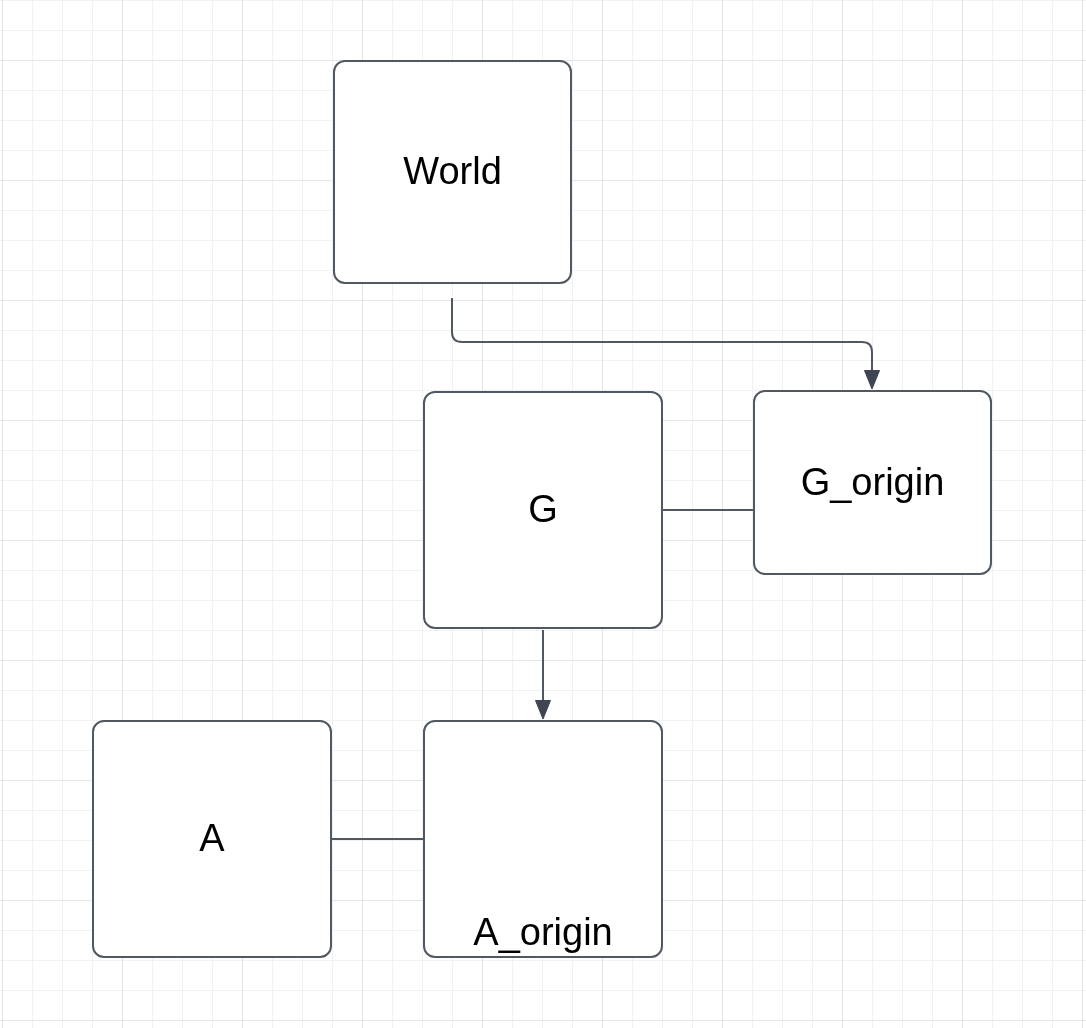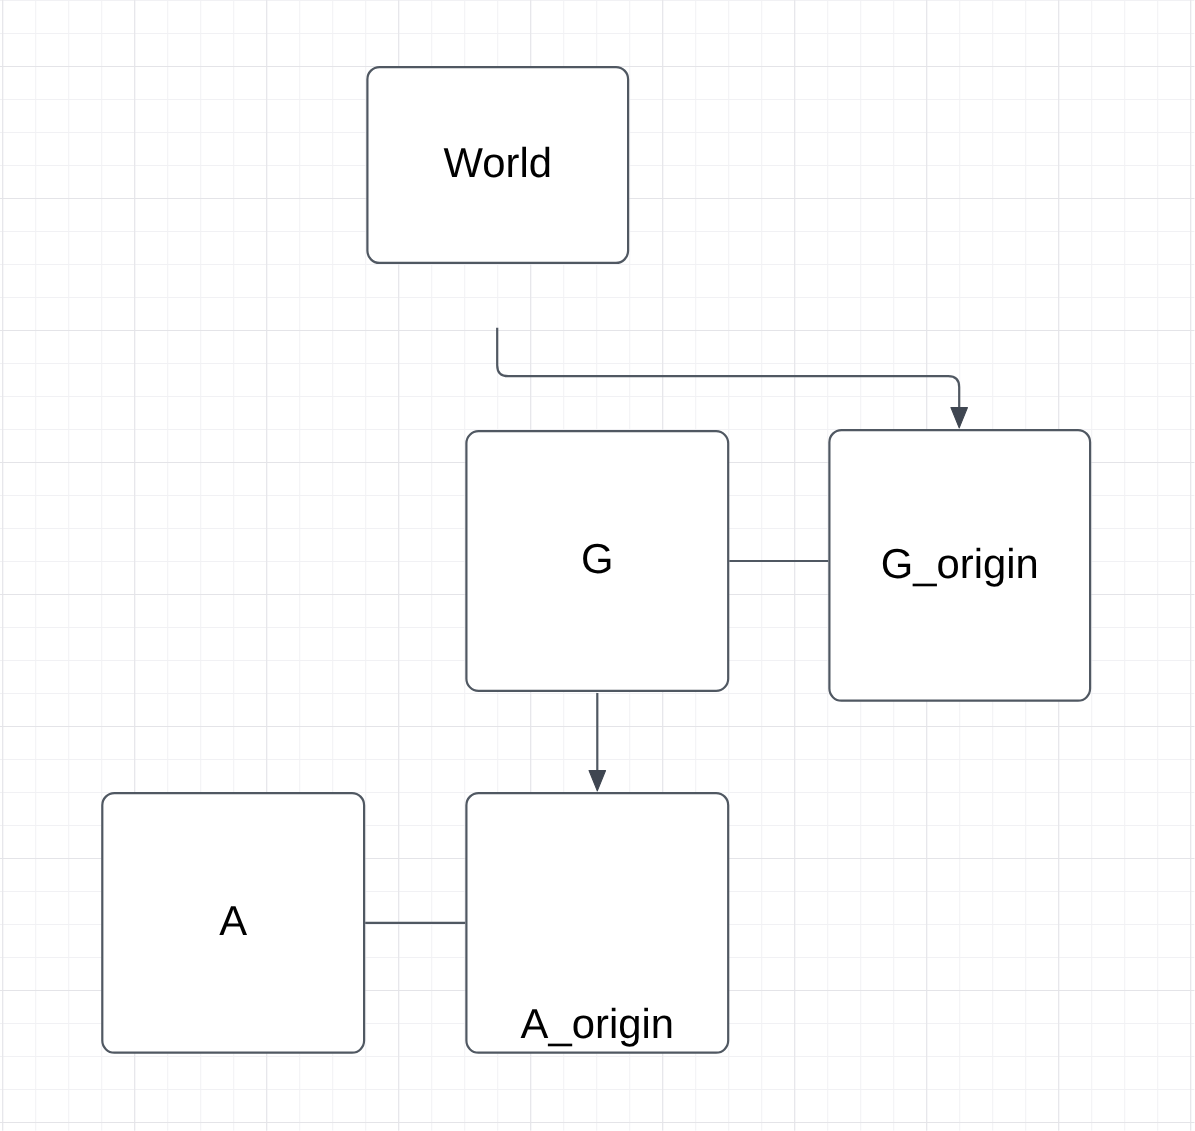--- a/index.html
+++ b/index.html
@@ -53,23 +53,23 @@
     align-items: center;
     justify-content: center;
     text-align: center;
   }
   .node .label {
     font-size: 38px;
     line-height: 1.2;
     color: #000000;
     white-space: nowrap;
   }
-  #node-world    { left: 333px; top:  60px; width: 239px; height: 180px; }
+  #node-world    { left: 333px; top:  60px; width: 239px; height: 224px; }
   #node-g        { left: 423px; top: 391px; width: 240px; height: 238px; }
-  #node-g-origin { left: 753px; top: 390px; width: 239px; height: 248px; }
+  #node-g-origin { left: 753px; top: 390px; width: 239px; height: 185px; }
   #node-a        { left:  92px; top: 720px; width: 240px; height: 238px; }
   #node-a-origin { left: 423px; top: 720px; width: 240px; height: 238px; align-items: flex-end; }
 </style>
 </head>
 <body>
 
 <div class="canvas">
 
   <svg class="edges" viewBox="0 0 1086 1028" xmlns="http://www.w3.org/2000/svg">
 

